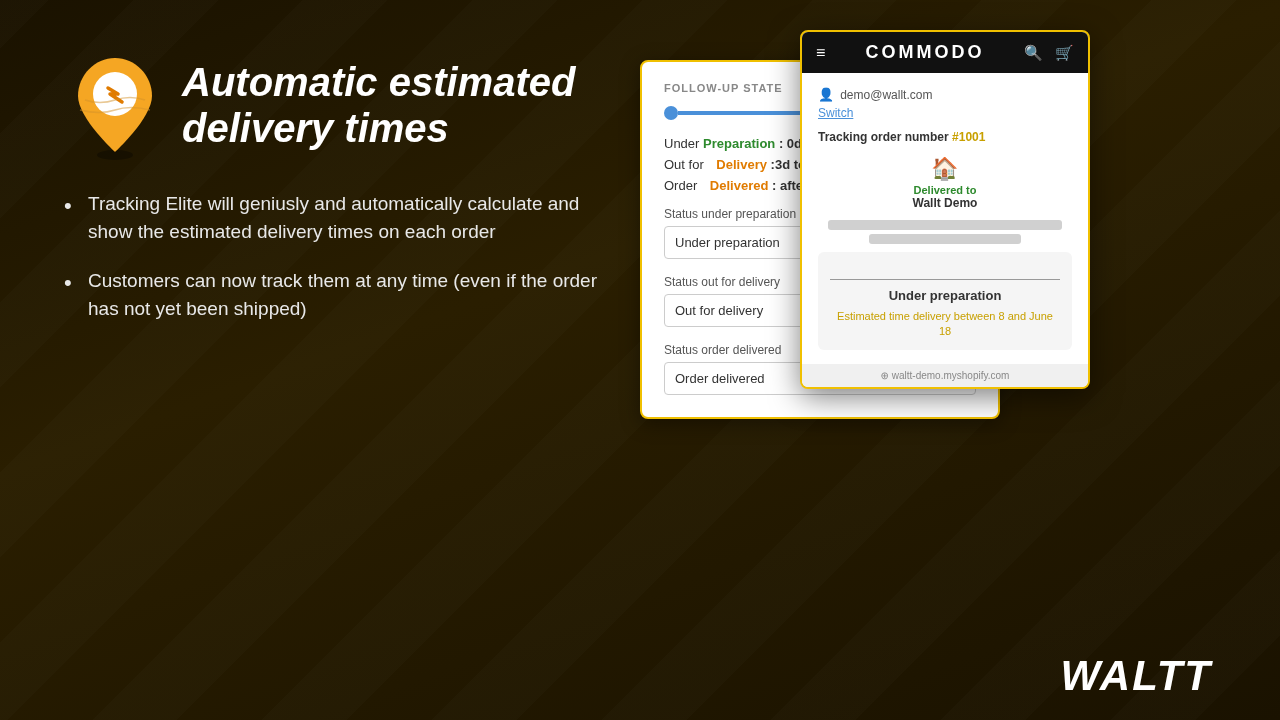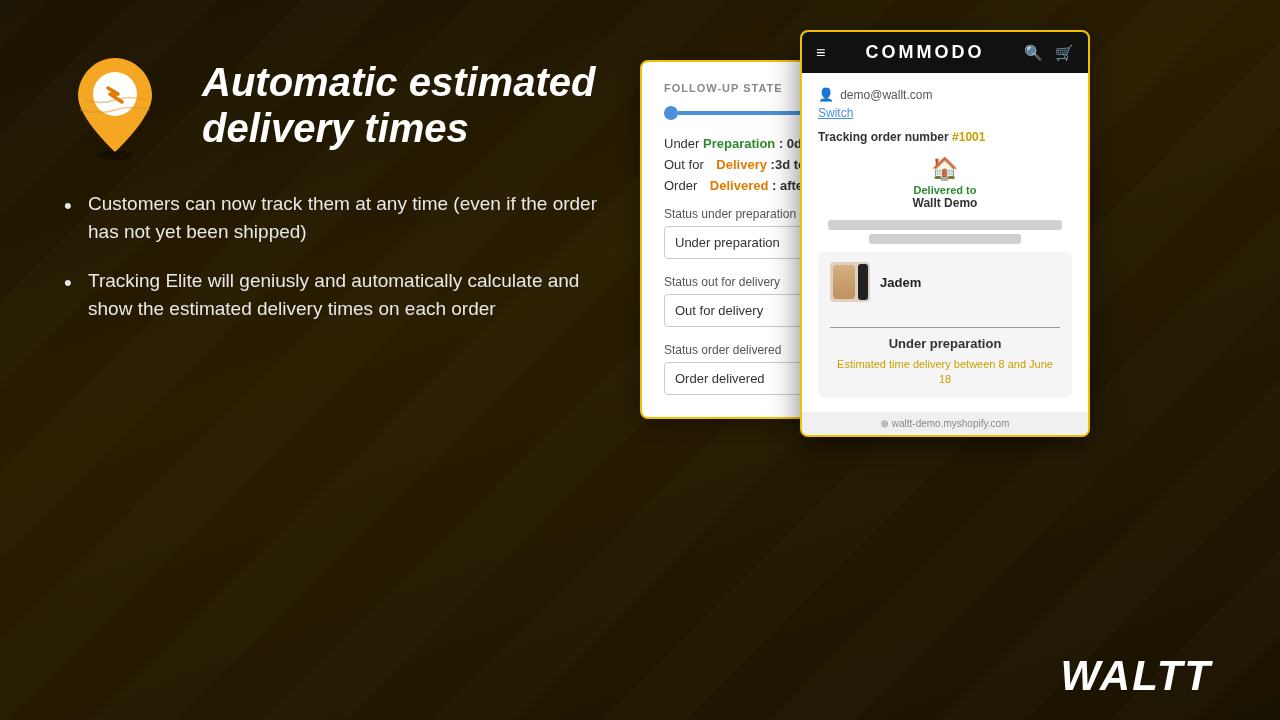--- a/index.html
+++ b/index.html
@@ -43,21 +43,21 @@
 
     
     .left {
       flex: 0 0 560px;
       padding-top: 10px;
     }
 
     .header-row {
       display: flex;
       align-items: center;
-      gap: 32px;
+      gap: 12px;
       margin-bottom: 30px;
     }
 
     .logo-icon {
       width: 110px;
       height: 110px;
       flex-shrink: 0;
     }
 
     .headline {
@@ -399,22 +399,22 @@
 
       <div>
         <div class="headline">
           <span>Automatic estimated</span><br>
           <span>delivery times</span>
         </div>
       </div>
     </div>
 
     <ul class="bullets">
+      <li>Tracking Elite will geniusly and automatically calculate and show the estimated delivery times on each order</li>
       <li>Customers can now track them at any time (even if the order has not yet been shipped)</li>
-      <li>Tracking Elite will geniusly and automatically calculate and show the estimated delivery times on each order</li>
     </ul>
 
   </div>
 
   <div class="right">
 
     <div class="back-card">
 
       <div class="follow-up-label">FOLLOW-UP STATE</div>
 
@@ -479,29 +479,20 @@
         <div class="delivered-to-section">
           <span class="home-icon-circle">🏠</span>
           <div class="delivered-to-label">Delivered to</div>
           <div class="delivered-name">Wallt Demo</div>
         </div>
 
         <div class="address-blurred"></div>
         <div class="address-blurred short"></div>
 
         <div class="product-card">
-          <div class="product-row">
-            <div class="product-thumb">
-              <div style="display:flex; gap:3px; align-items:center;">
-                <div style="width:22px;height:34px;background:linear-gradient(to bottom, #d4b080, #c09060);border-radius:4px;"></div>
-                <div class="product-bottle"></div>
-              </div>
-            </div>
-            <div class="product-name">Jadem</div>
-          </div>
 
           <div class="input-line"></div>
 
           <div class="under-preparation-badge">Under preparation</div>
           <div class="estimated-time">Estimated time delivery between 8 and June 18</div>
         </div>
 
       </div>
 
       <div class="front-footer">⊕ waltt-demo.myshopify.com</div>

